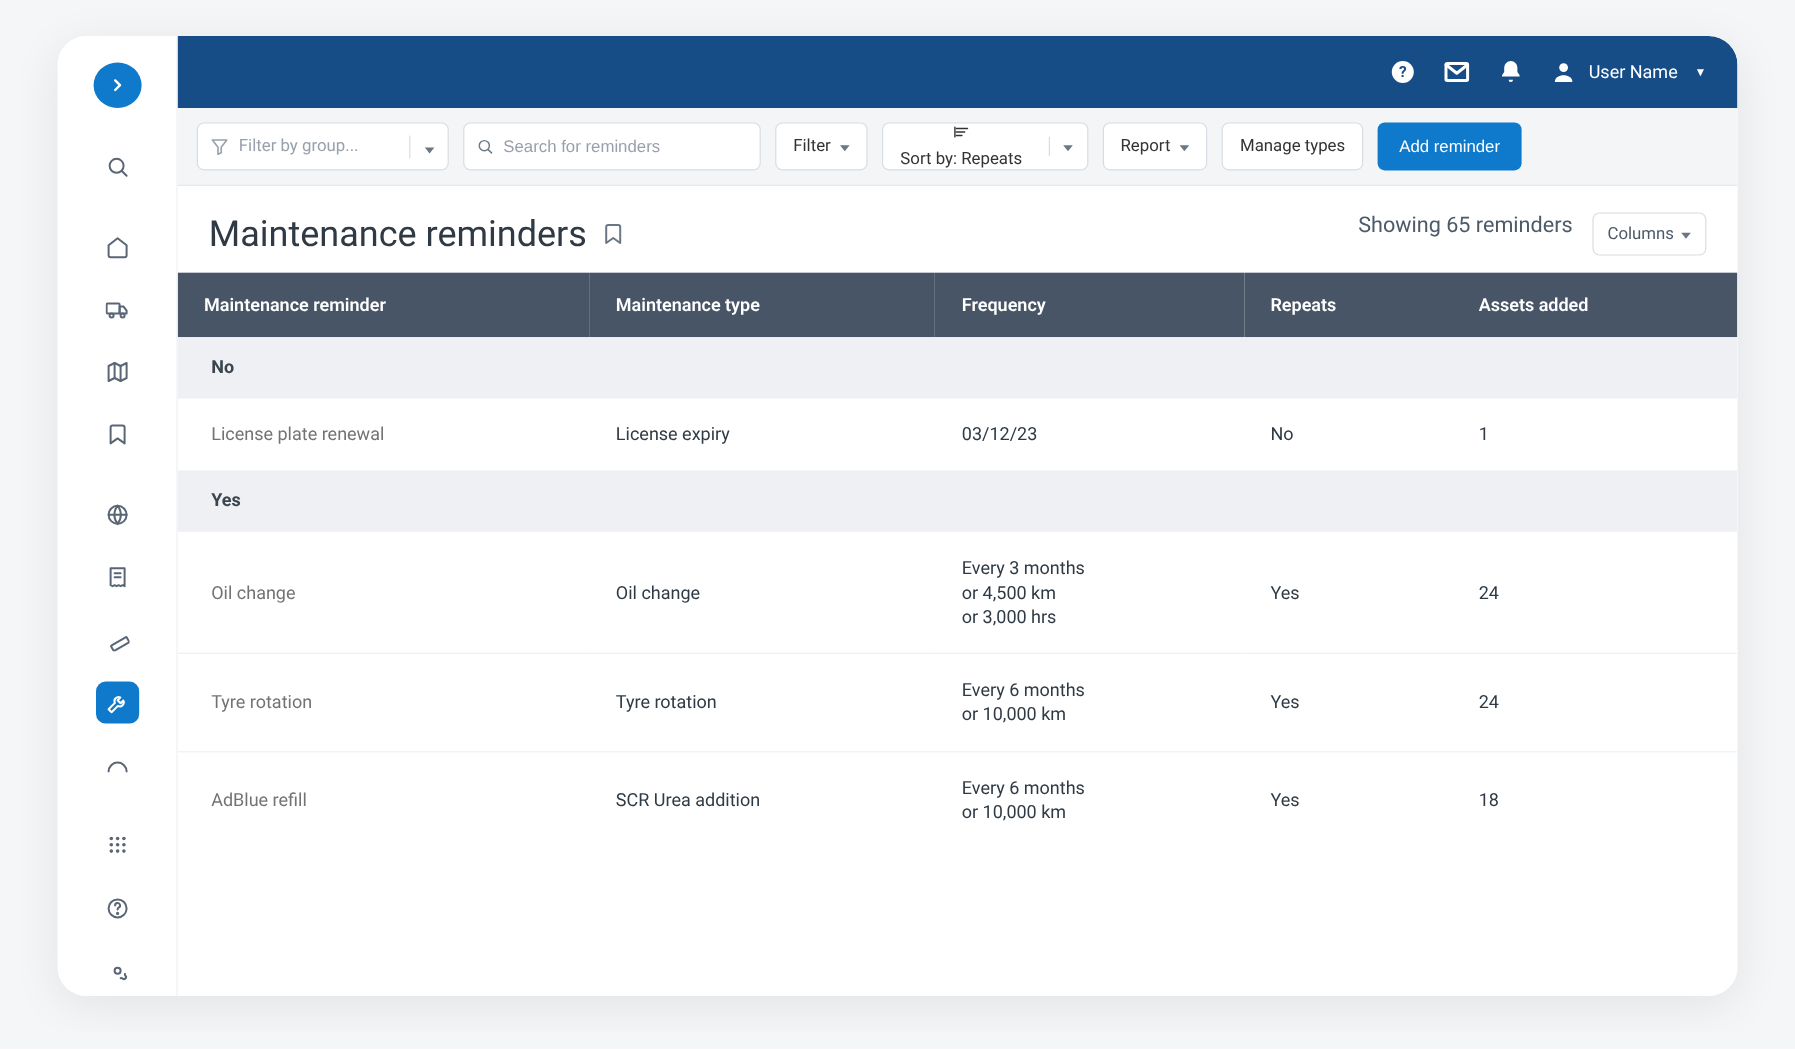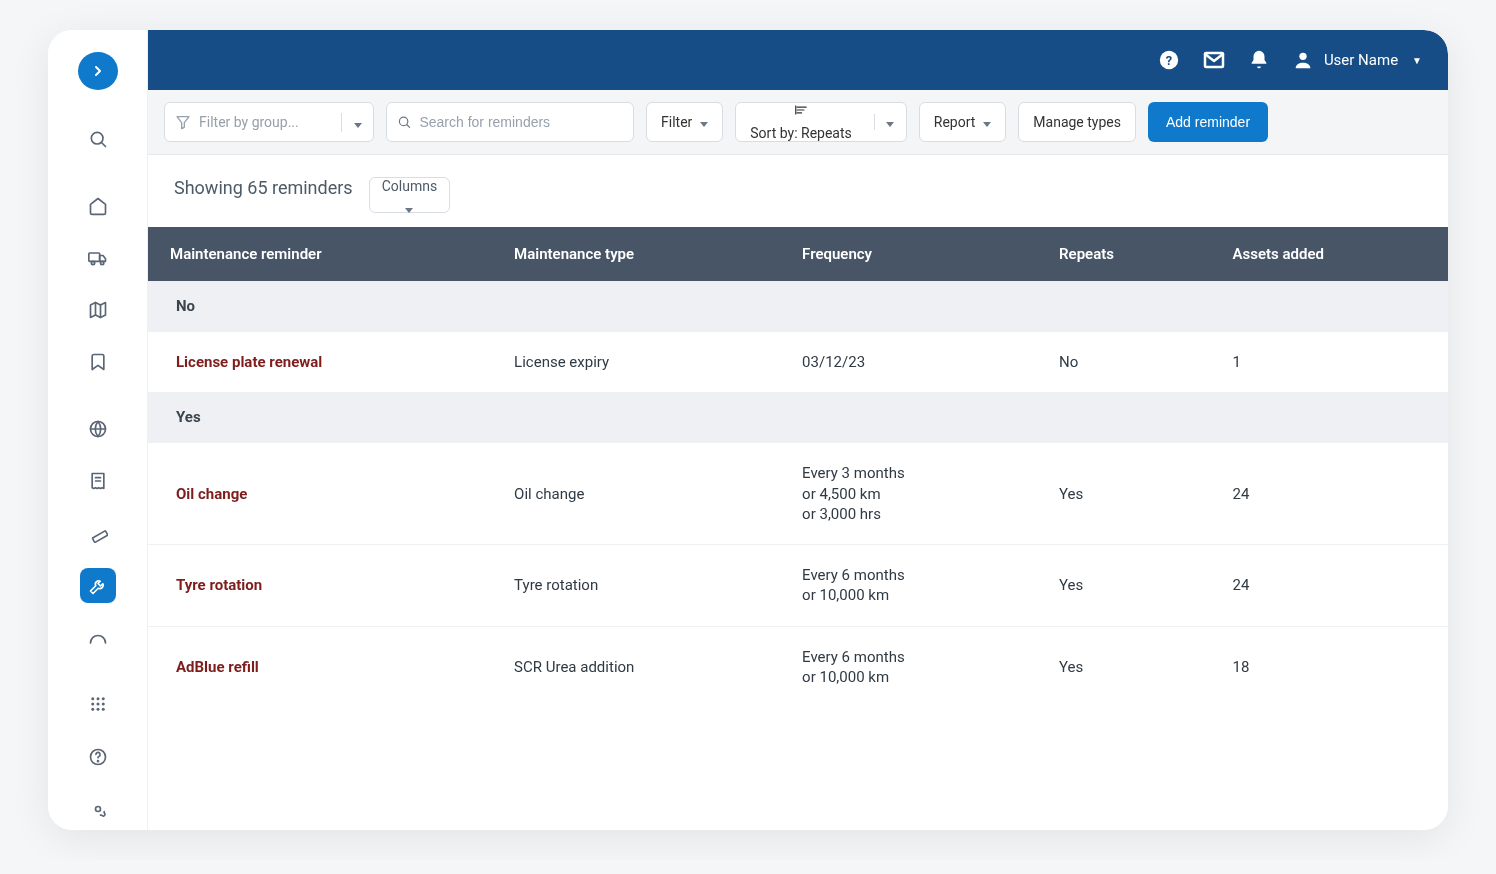--- a/index.html
+++ b/index.html
@@ -110,38 +110,38 @@
   padding:0 18px; font-size:14px; cursor:pointer;
 }
 
 .page-hdr {
   display:flex; align-items:center; justify-content:space-between;
   padding: 22px 26px 14px 26px;
   background:#fff;
 }
 .page-hdr h1 { font-size:30px; font-weight:400; color:#2f3a44; display:flex; align-items:center; gap:12px;}
 .page-hdr .right { display:flex; gap:16px; color:#4d5a67; font-size:18px;}
-.columns-btn { background:#fff; border:1px solid #d8dde3; border-radius:6px; height:36px; padding:0 12px; display:flex; align-items:center; gap:6px; font-size:14px; cursor:pointer;flex-direction:column;}
+.columns-btn { background:#fff; border:1px solid #d8dde3; border-radius:6px; height:36px; padding:0 12px; display:flex; align-items:center; gap:6px; font-size:14px; cursor:pointer;}
 
 .table-wrap { flex:1; overflow:auto; }
 table { width:100%; border-collapse:collapse; }
 thead th {
   background:#475566; color:#fff; font-weight:600; font-size:15px;
   text-align:left; padding:18px 22px;
 }
 thead th:first-child { }
 tbody td {
   padding:20px 22px; font-size:15px; color:#2f3a44; vertical-align:middle;
 }
 tbody td:first-child { padding-left:28px; }
 .group-row td {
   background:#eef0f3; font-weight:700; color:#3a4550; padding:16px 28px;
 }
 .data-row td { border-top:1px solid #eef0f3; }
-.link { color:#7f1d1d; font-weight:700; cursor:pointer; }
+.link { color:#737373; font-weight:400; cursor:pointer; }
 .freq-lines { line-height:1.35; }
 
 svg { display:block; }
 </style>
 </head>
 <body>
 
 <div class="app-shell">
   <aside class="sidebar">
     <div class="expand-btn">
@@ -314,20 +314,26 @@
       </div>
 
       <div class="tb-btn">
         <span>Manage types</span>
       </div>
 
       <button class="primary-btn">Add reminder</button>
     </div>
 
     <div class="page-hdr">
+      <h1>
+        <span>Maintenance reminders</span>
+        <svg width="20" height="20" viewBox="0 0 24 24" fill="none" stroke="#6b7785" stroke-width="2" stroke-linecap="round" stroke-linejoin="round">
+            <path d="M19 21l-7-5-7 5V5a2 2 0 0 1 2-2h10a2 2 0 0 1 2 2z"></path>
+          </svg>
+      </h1>
       <div class="right">
         <span>Showing 65 reminders</span>
         <div class="columns-btn">
           <span>Columns</span>
           <span class="caret-down"></span>
         </div>
       </div>
     </div>
 
     <div class="table-wrap">

